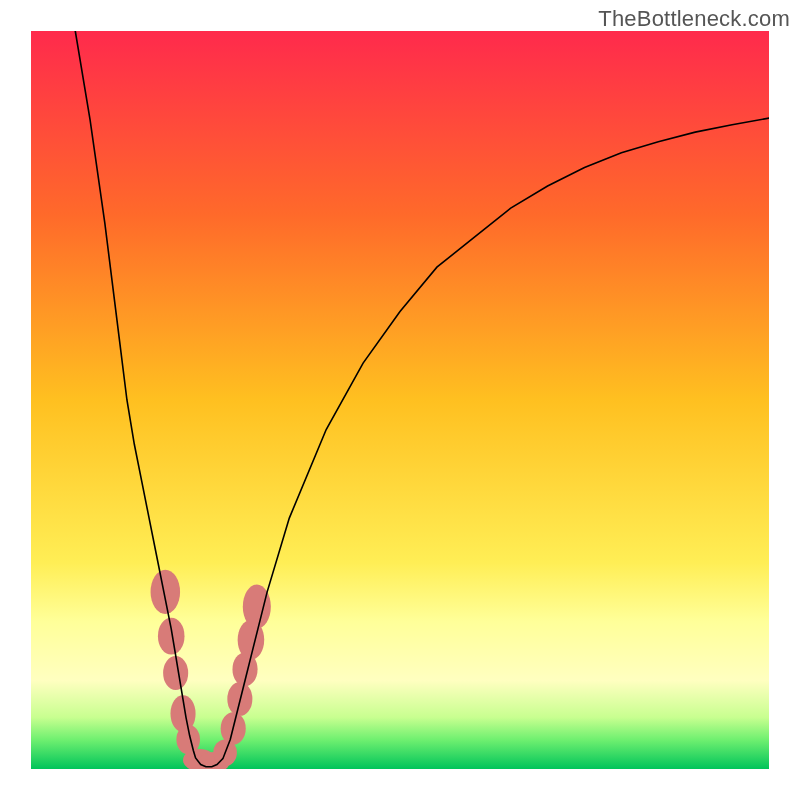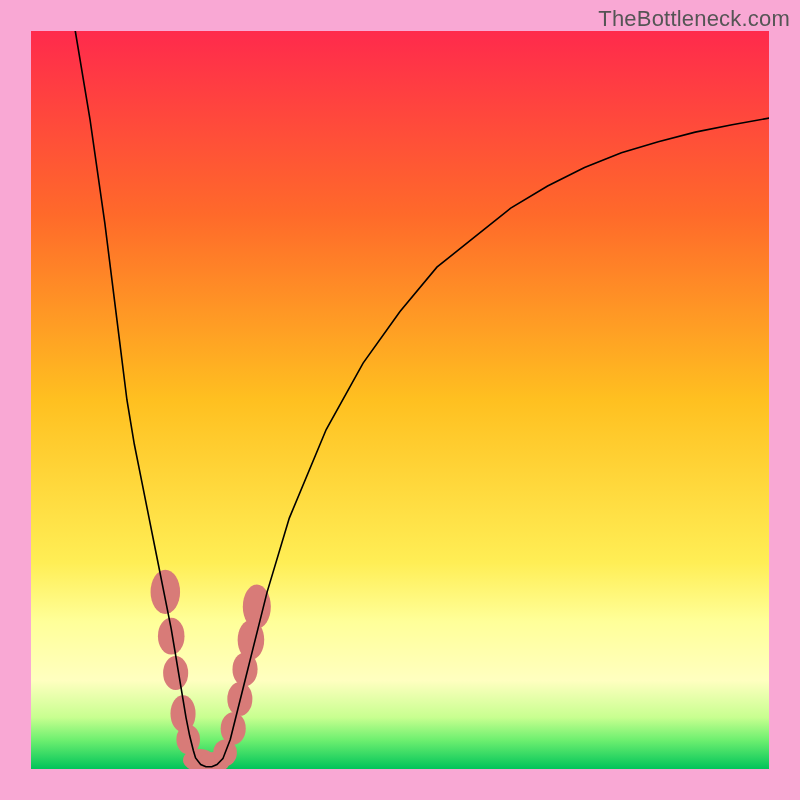--- a/index.html
+++ b/index.html
@@ -9,21 +9,21 @@
     height: 800px;
     overflow: hidden;
     background: #000;
     font-family: Arial, Helvetica, sans-serif;
   }
   .frame {
     position: absolute;
     top: 0; left: 0;
     width: 800px;
     height: 800px;
-    background: #f9a8d4;
+    background: #ffffff;
   }
   .plot-area {
     position: absolute;
     top: 31px;
     left: 31px;
     width: 738px;
     height: 738px;
     overflow: hidden;
   }
   .watermark {

